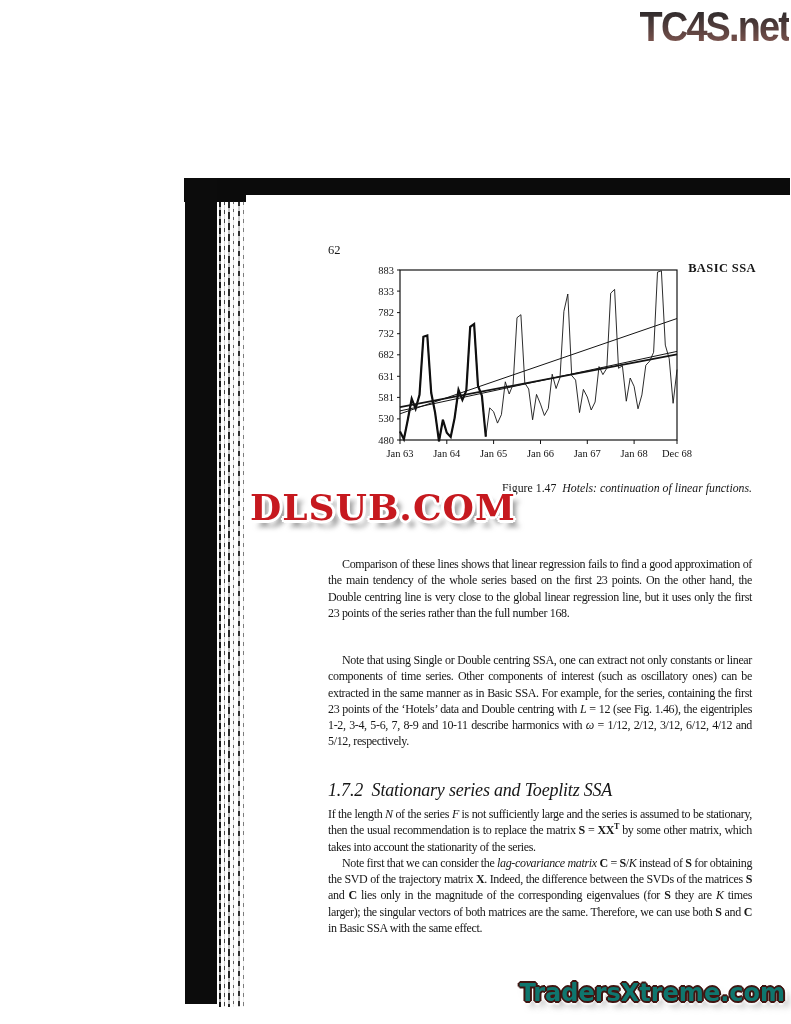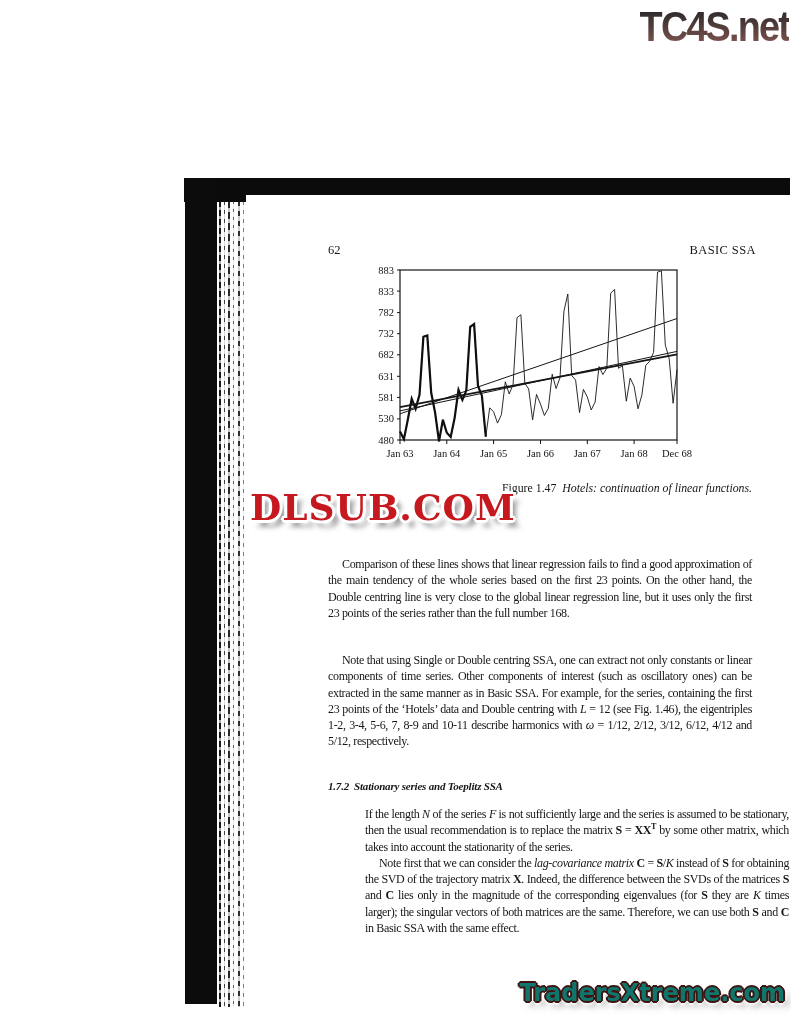--- a/index.html
+++ b/index.html
@@ -33,36 +33,36 @@
   .s1{left:1px;width:2px;background:repeating-linear-gradient(180deg,rgba(10,10,10,.95) 0 6px,rgba(10,10,10,.35) 6px 9px);}
   .s2{left:6px;width:1px;background:repeating-linear-gradient(180deg,rgba(20,20,20,.8) 0 4px,rgba(20,20,20,.15) 4px 9px);}
   .s3{left:10px;width:2px;background:repeating-linear-gradient(180deg,rgba(15,15,15,.9) 0 7px,rgba(15,15,15,.25) 7px 11px);}
   .s4{left:15px;width:1px;background:repeating-linear-gradient(180deg,rgba(30,30,30,.7) 0 3px,rgba(30,30,30,.1) 3px 8px);}
   .s5{left:20px;width:2px;background:repeating-linear-gradient(180deg,rgba(12,12,12,.85) 0 5px,rgba(12,12,12,.2) 5px 10px);}
   .s6{left:25px;width:1px;background:repeating-linear-gradient(180deg,rgba(40,40,40,.6) 0 4px,rgba(40,40,40,.08) 4px 9px);}
 
   
   .pagehead{position:absolute;left:328px;top:243px;width:428px;font-size:12.5px;}
   .pagehead .num{position:absolute;left:0;top:0;}
-  .pagehead .rh{position:absolute;right:0;top:0;font-weight:normal;letter-spacing:.4px;}
+  .pagehead .rh{position:absolute;right:0;top:18px;font-weight:bold;letter-spacing:.4px;}
 
   .chartbox{position:absolute;left:326px;top:260px;width:430px;height:205px;}
   .chartbox svg{display:block;}
   .chartbox text{font-family:"Liberation Serif",serif;font-size:10.5px;fill:#141414;}
 
   .caption{position:absolute;left:328px;top:481px;width:424px;text-align:right;font-size:11.8px;}
 
   .col{position:absolute;left:328px;width:424px;font-size:12px;line-height:16.3px;
        letter-spacing:-0.35px;text-align:justify;}
   .col p{margin:0;}
   .col p.ind{text-indent:14px;}
   .blk1{top:536px;margin-top:20px;}
   .blk2{top:652px;}
-  .head{position:absolute;left:328px;top:780px;width:424px;font-size:11px;letter-spacing:-0.2px;font-weight:bold;}
-  .blk3{top:806px;margin-left:37px;}
+  .head{position:absolute;left:328px;top:780px;width:424px;font-size:18px;letter-spacing:-0.2px;}
+  .blk3{top:806px;}
 
   .it{font-style:italic;}
   .bf{font-weight:bold;}
   .sup{vertical-align:super;font-size:68%;line-height:0;}
 </style>
 </head>
 <body>
 
 <div id="stage">
 

